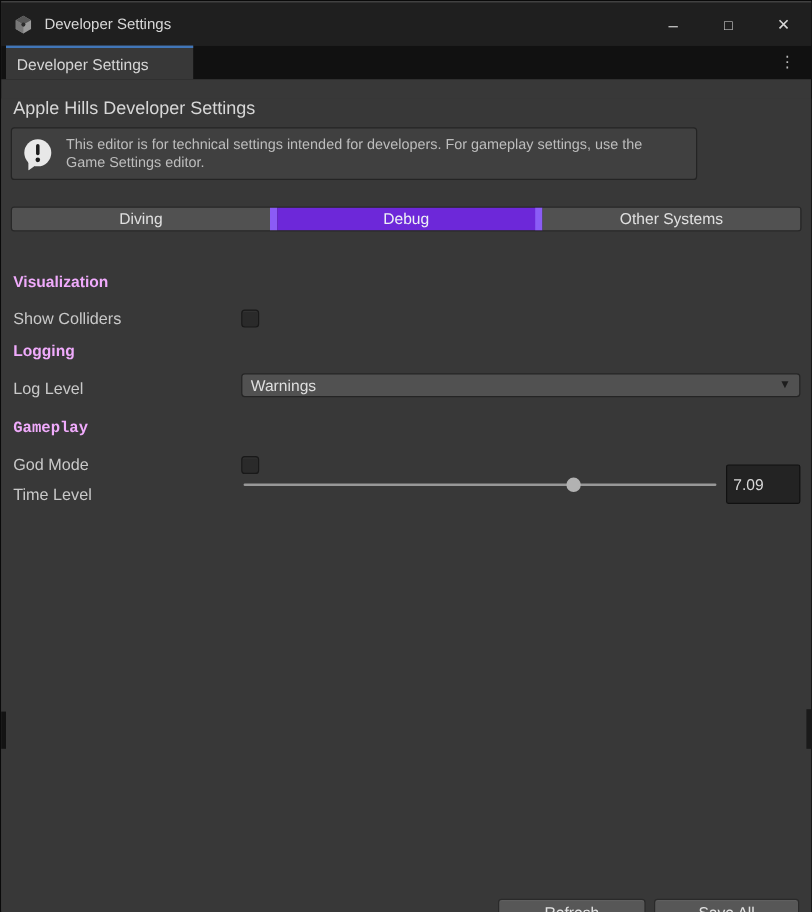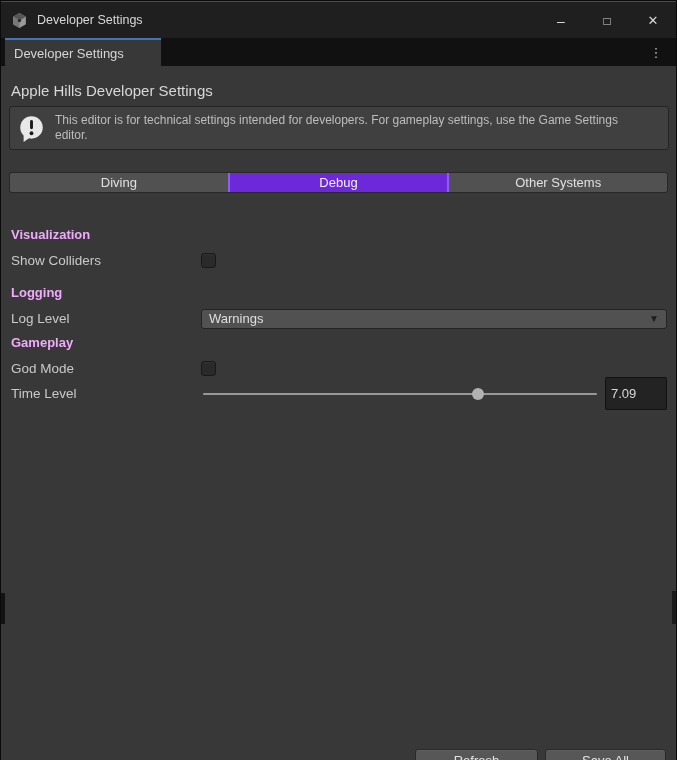--- a/index.html
+++ b/index.html
@@ -25,38 +25,38 @@
   .doc-tab { margin-left:4px; height:28px; min-width:156px; background:#383838;
     border-top:2px solid #4176b8; display:flex; align-items:center; padding:0 14px 0 9px; }
   .doc-tab-label { color:#d5d5d5; font-size:13px; white-space:nowrap; }
   .tab-menu { position:absolute; right:10px; top:0; height:28px; width:20px;
     display:flex; align-items:center; justify-content:center; color:#b9b9b9; font-size:13px; }
 
   
   .content { position:relative; height:695px; background:#383838; }
   .page-title { margin:16px 0 0 10px; color:#d7d7d7; font-size:15px; font-weight:normal; }
 
-  .help-box { margin:7px 8px 0 8px; width:660px; min-height:44px; background:#404040;
+  .help-box { margin:7px 8px 0 8px; width:572px; min-height:44px; background:#404040;
     border:1px solid #242424; border-radius:3px; display:flex; align-items:center;
     padding:5px 28px 5px 8px; }
   .help-icon { width:27px; height:27px; flex:0 0 auto; margin-right:10px; }
   .help-text { color:#bdbdbd; font-size:12px; line-height:15px; max-width:600px; }
 
   .seg-group { margin:22px 8px 0 8px; display:flex; height:21px;
     border:1px solid #282828; border-radius:3px; overflow:hidden; background:#282828; }
   .seg-btn { flex:1; background:#515151; color:#e0e0e0; font-size:13px;
-    display:flex; align-items:center; justify-content:center; border-right:2px solid #8b5cf6; }
+    display:flex; align-items:center; justify-content:center; border-right:6px solid #8b5cf6; }
   .seg-btn:last-child { border-right:none; }
   .seg-btn.selected { background:#6d28d9; color:#eef2f6; }
 
   .section-title { margin:0 0 0 10px; color:#f0abfc; font-size:13px; font-weight:bold; height:16px; }
   .st-1 { margin-top:34px; }
   .st-2 { margin-top:12px; }
-  .st-3 { margin-top:4px; }
-  .row { display:flex; align-items:center; height:25px; padding-left:10px; padding-right:9px; }
+  .st-3 { margin-top:18px;font-family:Liberation Mono, monospace; }
+  .row { display:flex; align-items:flex-end; height:25px; padding-left:10px; padding-right:9px; }
   .row-first { margin-top:5px; }
   .row-label { width:190px; color:#c9c9c9; font-size:13.5px; flex:0 0 auto; }
   .checkbox { width:15px; height:15px; background:#2a2a2a; border:1px solid #191919;
     border-radius:3px; box-shadow:inset 0 1px 0 rgba(255,255,255,0.04); }
   .dropdown { flex:1; height:20px; background:#515151; border:1px solid #242424;
     border-radius:3px; display:flex; align-items:center; padding:0 7px; position:relative; }
   .dropdown-value { color:#dfdfdf; font-size:13px; flex:1; }
   .dropdown-arrow { color:#1d1d1d; font-size:10px; line-height:1; }
 
   .slider-area { flex:1; display:flex; align-items:center; }

